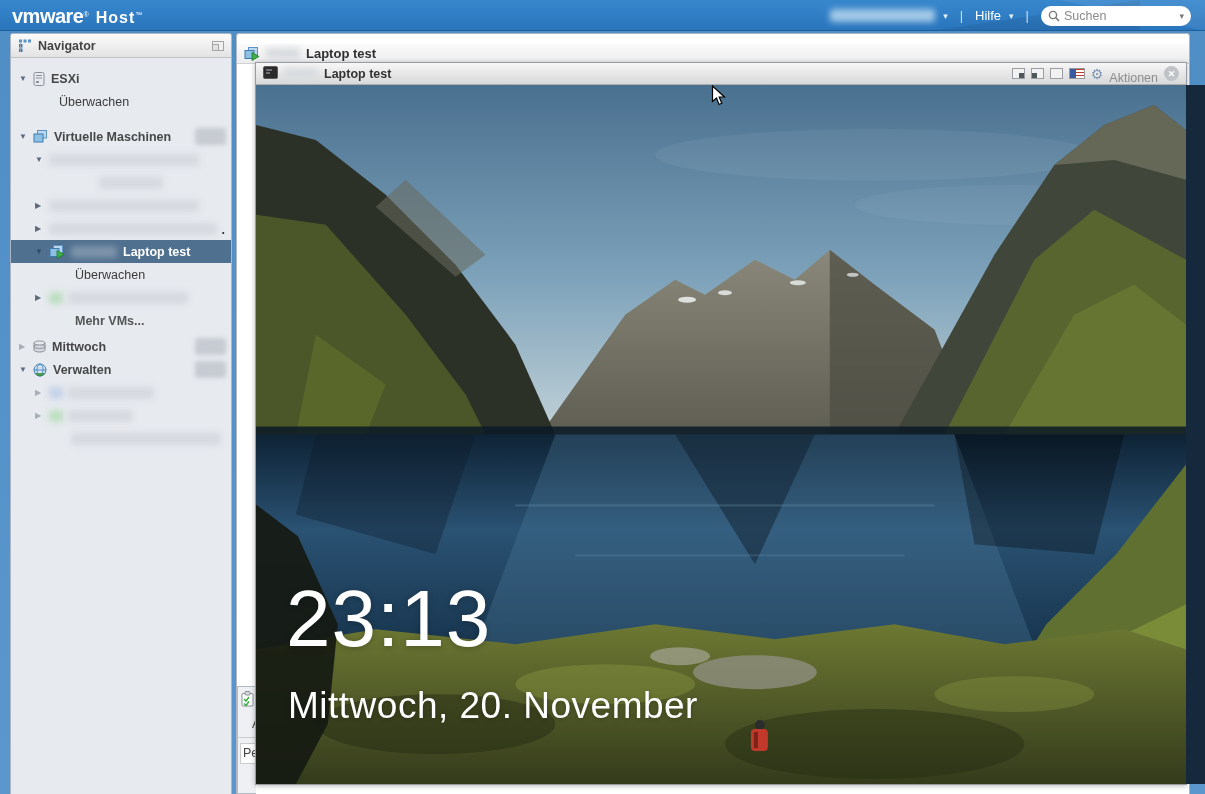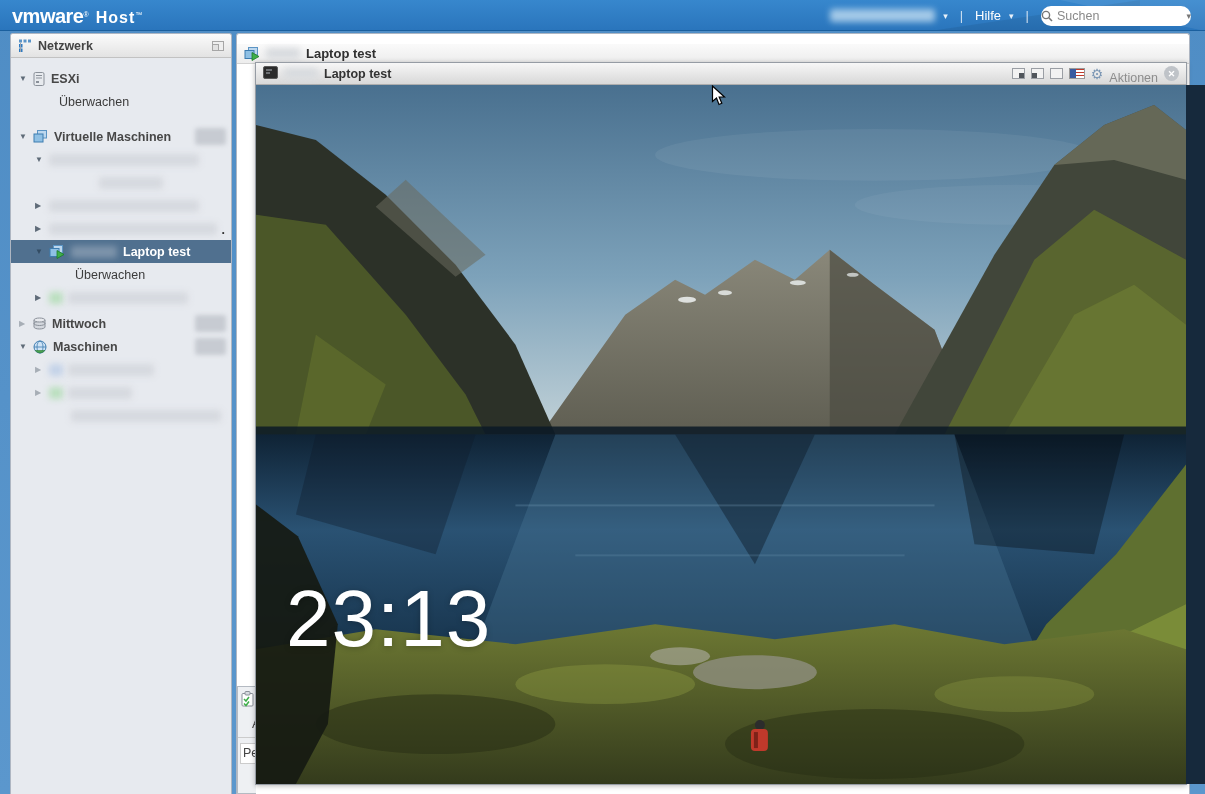--- a/index.html
+++ b/index.html
@@ -15,21 +15,21 @@
   .tri2 { left:1060px; width:145px; background:rgba(255,255,255,.08); clip-path:polygon(0 0,100% 100%,100% 0); }
   .logo { position:absolute; left:12px; top:5px; color:#fff; white-space:nowrap; }
   .lg-vm { font-weight:bold; font-size:20px; letter-spacing:-.5px; }
   .lg-sup { font-size:7px; vertical-align:super; }
   .lg-esxi { font-weight:bold; font-size:16px; letter-spacing:1px; margin-left:7px; }
   .tb-right { position:absolute; right:14px; top:0; height:31px; display:flex; align-items:center; gap:8px; z-index:3; }
   .user-blob { width:105px; height:13px; border-radius:3px; background:#b7d6ee; filter:blur(3px); opacity:.85; }
   .caret { color:#e8f1f9; font-size:9px; }
   .sep { color:rgba(255,255,255,.75); font-size:13px; margin:0 4px; }
   .help { color:#fff; font-size:13px;text-align:center; }
-  .search { width:150px; height:20px; background:#fff; border-radius:10px; display:flex; align-items:center; padding:0 0; gap:4px; }
+  .search { width:150px; height:20px; background:#fff; border-radius:10px; display:flex; align-items:center; padding:0 7px; gap:4px; }
   .search input { border:none; outline:none; flex:1; min-width:0; font-size:12.5px; color:#444; font-family:"Liberation Sans",sans-serif; background:transparent; }
   .search input::placeholder { color:#8a8a8a; }
   .caret.dark { color:#777; }
 
   
   #sidebar { position:absolute; left:10px; top:33px; width:222px; height:761px; background:#e7eaef;
              border:1px solid #aeb6c2; border-bottom:none; border-radius:3px 3px 0 0; overflow:hidden; }
   .panel-head { height:24px; background:linear-gradient(180deg,#fbfbfb,#e3e3e3); border-bottom:1px solid #c2c2c2;
                 display:flex; align-items:center; padding:0 7px; gap:6px; }
   .panel-title { font-size:12.5px; font-weight:bold; color:#444; flex:1; }
@@ -135,21 +135,21 @@
   <div id="sidebar">
     <div class="panel-head">
       <svg width="14" height="13" viewBox="0 0 14 13">
         <rect x="1" y="0.5" width="3" height="3" fill="#5a94c8"></rect>
           <rect x="5.5" y="0.5" width="3" height="3" fill="#5a94c8"></rect>
           <rect x="10" y="0.5" width="3" height="3" fill="#5a94c8"></rect>
         <rect x="1" y="5" width="3.5" height="3.5" fill="#2f7ac0"></rect>
           <rect x="1" y="9.5" width="3.5" height="3.5" fill="#2f7ac0"></rect>
         <line x1="2.5" y1="3.5" x2="2.5" y2="13" stroke="#9aa4b0" stroke-width="1"></line>
       </svg>
-      <span class="panel-title">Netzwerk</span>
+      <span class="panel-title">Navigator</span>
       <div class="pin"></div>
     </div>
 
     <div class="tree">
 
       <div class="row p0">
         <span class="exp">▼</span>
         <span class="ic">
           <svg width="12" height="14" viewBox="0 0 12 14">
             <rect x="1" y="0.5" width="10" height="13" rx="1.5" fill="#e7eaee" stroke="#8a9099"></rect>
@@ -211,20 +211,23 @@
       <div class="row pc2">
         <span class="lbl">Überwachen</span>
       </div>
 
       <div class="row pv">
         <span class="exp">▶</span>
         <span class="blob sq grn" style="margin-right:5px"></span>
         <span class="blob w120"></span>
       </div>
 
+      <div class="row pc2">
+        <span class="lbl bold" style="color:#555">Mehr VMs...</span>
+      </div>
 
       <div class="row p0 gap2">
         <span class="exp lt">▶</span>
         <span class="ic">
           <svg width="13" height="13" viewBox="0 0 13 13">
             <path d="M1,3 v7 a5.5,2 0 0 0 11,0 v-7" fill="#d4d8de" stroke="#8a9099"></path>
             <ellipse cx="6.5" cy="6.5" rx="5.5" ry="2" fill="none" stroke="#8a9099"></ellipse>
             <ellipse cx="6.5" cy="3" rx="5.5" ry="2" fill="#e8eaee" stroke="#8a9099"></ellipse>
           </svg>
         </span>
@@ -235,21 +238,21 @@
       <div class="row p0">
         <span class="exp">▼</span>
         <span class="ic">
           <svg width="14" height="14" viewBox="0 0 14 14">
             <circle cx="7" cy="7" r="6" fill="#cfe3f5" stroke="#3d7cb0"></circle>
             <ellipse cx="7" cy="7" rx="3" ry="6" fill="none" stroke="#3d7cb0" stroke-width="0.8"></ellipse>
             <line x1="1" y1="7" x2="13" y2="7" stroke="#3d7cb0" stroke-width="0.8"></line>
             <path d="M2.2,10.5 a6,6 0 0 0 9.6,0 z" fill="#49a14f" stroke="#2e7d36" stroke-width="0.6"></path>
           </svg>
         </span>
-        <span class="lbl bold">Maschinen</span>
+        <span class="lbl bold">Verwalten</span>
         <span class="badge"></span>
       </div>
 
       <div class="row pv">
         <span class="exp lt">▶</span>
         <span class="blob sq blu" style="margin-right:5px"></span>
         <span class="blob w86"></span>
       </div>
       <div class="row pv">
         <span class="exp lt">▶</span>
@@ -383,20 +386,21 @@
         <ellipse cx="500" cy="588" rx="62" ry="17" fill="#8f8f80" opacity="0.8"></ellipse>
         <ellipse cx="425" cy="572" rx="30" ry="9" fill="#a5a596" opacity="0.7"></ellipse>
         <polygon points="0,700 0,420 42,452 82,540 72,640 40,700" fill="#161a12" opacity="0.92"></polygon>
 
         <circle cx="505" cy="641" r="5" fill="#2c2c2c"></circle>
         <rect x="496" y="645" width="17" height="22" rx="4" fill="#c0392b"></rect>
         <rect x="499" y="648" width="4" height="16" fill="#7e2218"></rect>
       </svg>
 
       <div class="time">23:13</div>
+      <div class="date">Mittwoch, 20. November</div>
 
       <span class="netico">
         <svg width="26" height="22" viewBox="0 0 26 22">
           <rect x="6" y="2" width="18" height="12" rx="1" fill="none" stroke="#ffffff" stroke-width="1.4"></rect>
           <rect x="3" y="4" width="7" height="6" fill="#27435c" stroke="#ffffff" stroke-width="1.2"></rect>
           <line x1="6.5" y1="10" x2="6.5" y2="17" stroke="#ffffff" stroke-width="1.2"></line>
           <line x1="6.5" y1="17" x2="16" y2="17" stroke="#ffffff" stroke-width="1.2"></line>
           <line x1="16" y1="14" x2="16" y2="17" stroke="#ffffff" stroke-width="1.2"></line>
         </svg>
       </span>

